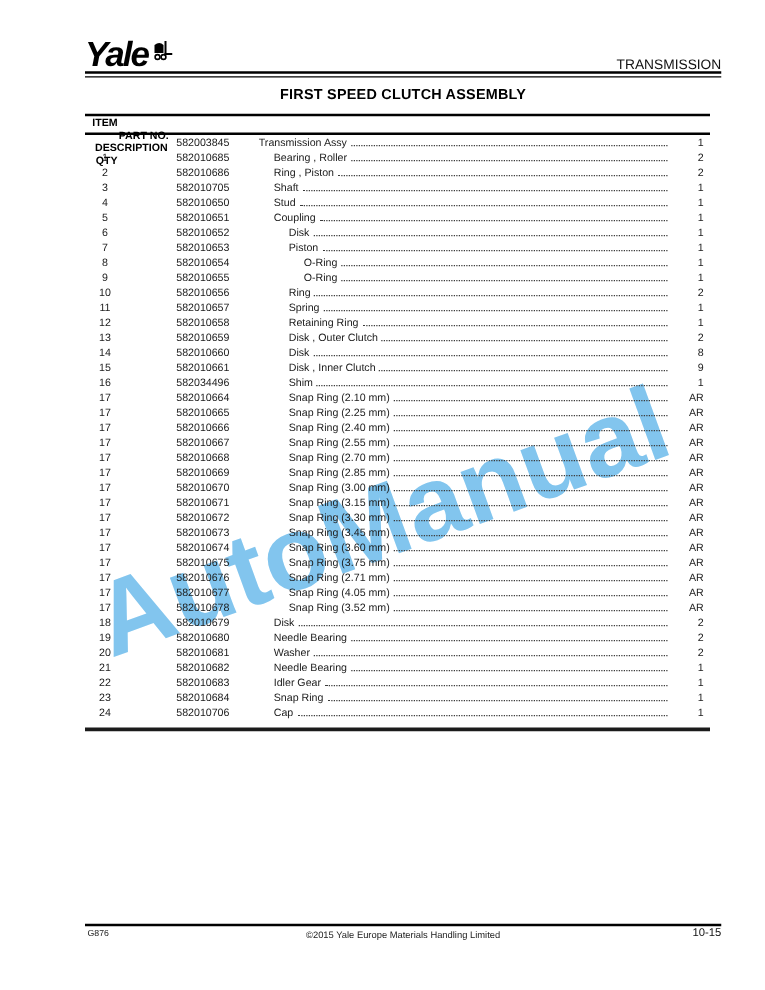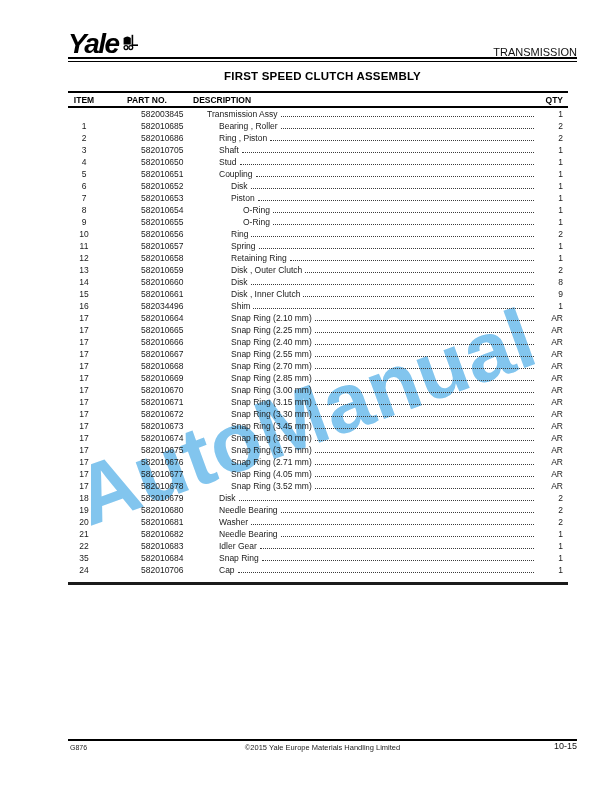--- a/index.html
+++ b/index.html
@@ -11,32 +11,32 @@
   
   .watermark{
     position:absolute;left:35px;top:367px;width:540px;height:100px;
     display:flex;align-items:center;justify-content:center;
     transform:rotate(-20deg);
     font-size:84px;font-weight:bold;letter-spacing:0px;white-space:nowrap;
     z-index:0;user-select:none;
   }
   .content{position:absolute;inset:0;z-index:1;}
   
-  .brand{position:absolute;left:68px;top:31px;display:flex;align-items:center;}
+  .brand{position:absolute;left:68px;top:31px;display:flex;align-items:flex-start;}
   .brand-word{font-style:italic;font-weight:900;font-size:28px;letter-spacing:-1.5px;color:#000;line-height:26px;}
   .brand-icon{margin-left:3px;margin-bottom:1px;}
   .section-label{position:absolute;top:46px;right:35px;font-size:11px;font-weight:500;color:#111;}
   .rule-thick{position:absolute;left:68px;width:509px;height:2.4px;background:#000;}
   .rule-thin{position:absolute;left:68px;width:509px;height:1px;background:#000;}
   .page-title{position:absolute;left:68px;width:509px;top:70px;text-align:center;
     font-size:11.5px;font-weight:bold;letter-spacing:0.2px;color:#000;}
   
   .table{position:absolute;left:68px;top:91px;width:500px;}
   .t-rule-top{height:2px;background:#000;}
-  .t-head{display:flex;height:13px;align-items:center;font-weight:bold;font-size:8.5px;color:#000;}
+  .t-head{display:flex;height:13px;font-weight:bold;font-size:8.5px;color:#000;flex-direction:column;}
   .t-rule-head{height:1.5px;background:#000;}
   .t-rule-bottom{height:3px;background:#1b1b1b;margin-top:6px;}
   .row{display:flex;height:12px;line-height:12px;font-size:8.5px;padding-right:5px;}
   .c-item{width:32px;text-align:center;flex:none;}
   .c-part{width:58px;margin-left:41px;flex:none;}
   .c-desc{margin-left:8px;white-space:nowrap;flex:none;}
   .leader{flex:1;align-self:flex-end;border-bottom:1px dotted #3a3a3a;margin:0 3px 3px 3px;min-width:8px;}
   .c-qty{width:26px;text-align:right;flex:none;}
   .h-item{width:32px;text-align:center;flex:none;}
   .h-part{width:58px;margin-left:27px;flex:none;}
@@ -338,21 +338,21 @@
             <span class="c-qty">1</span>
           </div>
           <div class="row">
             <span class="c-item">22</span>
             <span class="c-part">582010683</span>
             <span class="c-desc" style="padding-left: 12px;">Idler Gear</span>
             <span class="leader"></span>
             <span class="c-qty">1</span>
           </div>
           <div class="row">
-            <span class="c-item">35</span>
+            <span class="c-item">23</span>
             <span class="c-part">582010684</span>
             <span class="c-desc" style="padding-left: 12px;">Snap Ring</span>
             <span class="leader"></span>
             <span class="c-qty">1</span>
           </div>
           <div class="row">
             <span class="c-item">24</span>
             <span class="c-part">582010706</span>
             <span class="c-desc" style="padding-left: 12px;">Cap</span>
             <span class="leader"></span>

